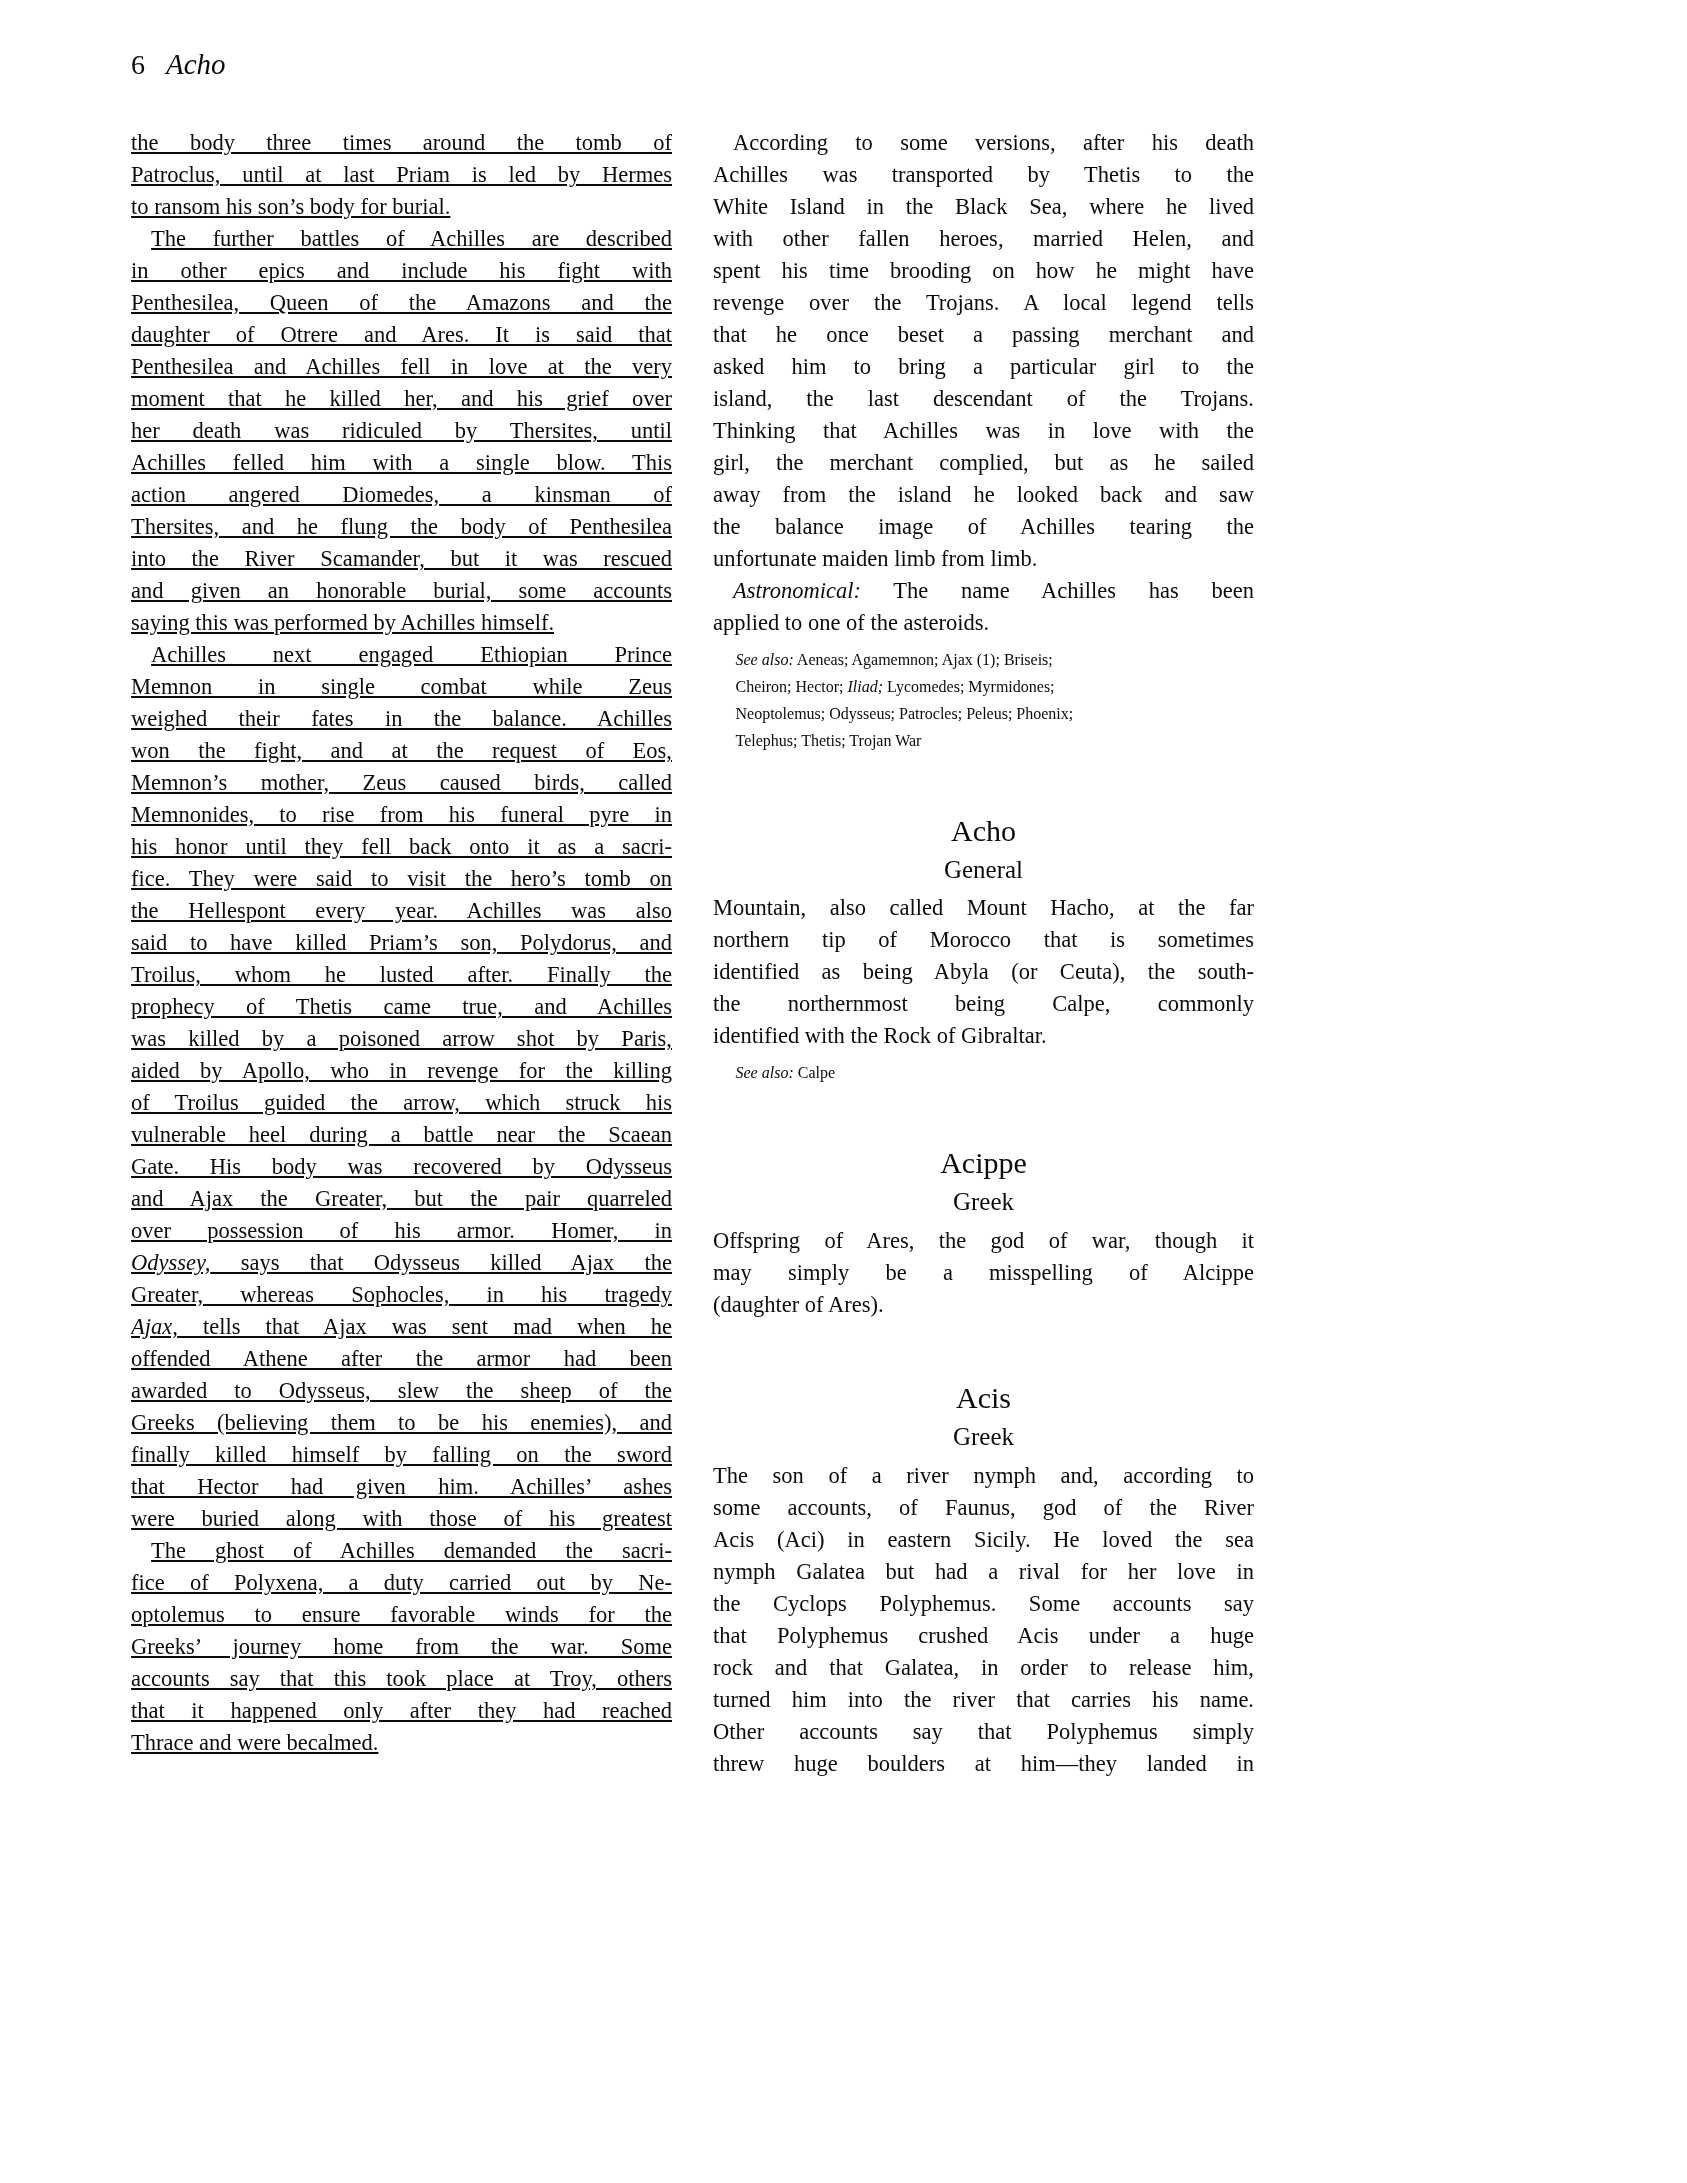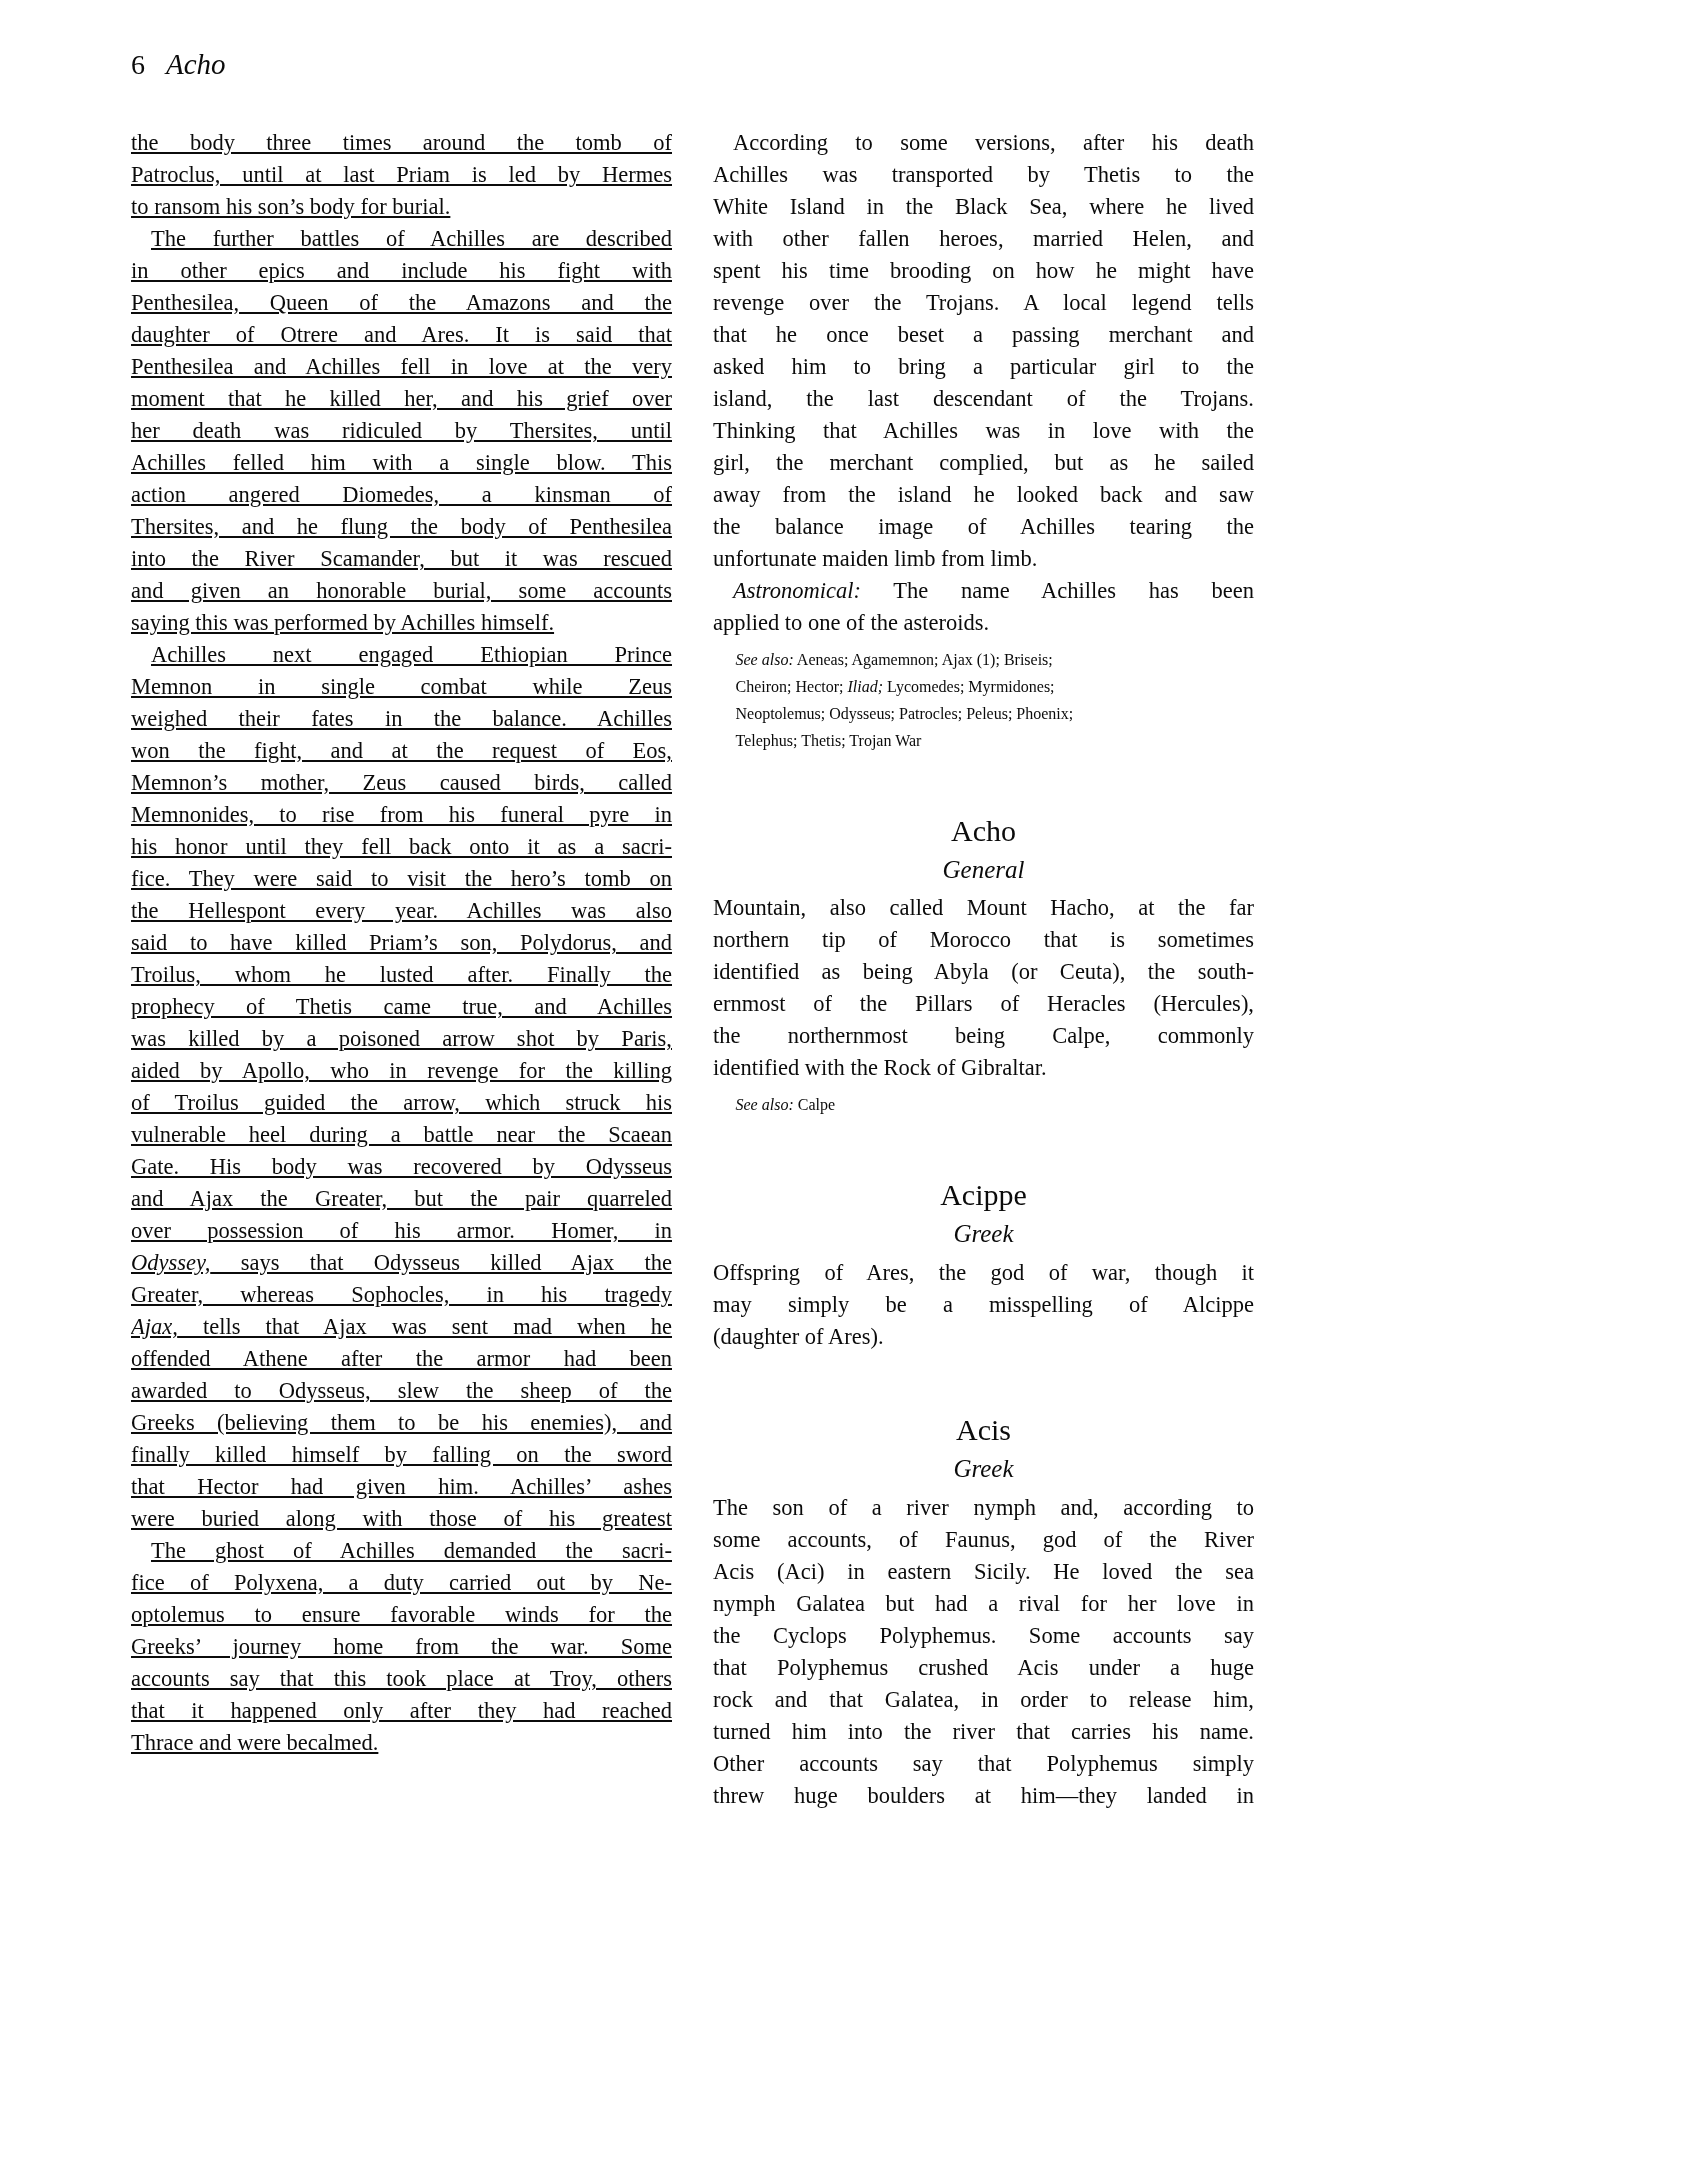--- a/index.html
+++ b/index.html
@@ -33,21 +33,20 @@
   .see-also { margin: 6.6px 0 0 22.5px; }
   .sa-line { font-size: 16px; line-height: 27px; }
 
   .entry-heading {
     font-size: 30px; line-height: 37px;
     text-align: center;
     margin-top: 58px;
   }
   .entry-subheading {
     font-size: 25px; line-height: 32px;
-    font-style: italic;
     text-align: center;
     margin-top: 5.3px; margin-bottom: 6.6px;
   }
 </style>
 </head>
 <body>
 
 <div class="page-header">
   <span class="page-number">6</span><span class="running-head">Acho</span>
 </div>
@@ -139,21 +138,20 @@
       <div class="sa-line">Cheiron; Hector; <i>Iliad;</i> Lycomedes; Myrmidones;</div>
       <div class="sa-line">Neoptolemus; Odysseus; Patrocles; Peleus; Phoenix;</div>
       <div class="sa-line">Telephus; Thetis; Trojan War</div>
     </div>
     <div class="entry-heading">Acho</div>
     <div class="entry-subheading">General</div>
     <div class="para">
       <div class="line just">Mountain, also called Mount Hacho, at the far</div>
       <div class="line just">northern tip of Morocco that is sometimes</div>
       <div class="line just">identified as being Abyla (or Ceuta), the south-</div>
-      <div class="line just">ernmost of the Pillars of Heracles (Hercules),</div>
       <div class="line just">the northernmost being Calpe, commonly</div>
       <div class="line">identified with the Rock of Gibraltar.</div>
     </div>
     <div class="see-also">
       <div class="sa-line"><i>See also:</i> Calpe</div>
     </div>
     <div class="entry-heading">Acippe</div>
     <div class="entry-subheading">Greek</div>
     <div class="para">
       <div class="line just">Offspring of Ares, the god of war, though it</div>

